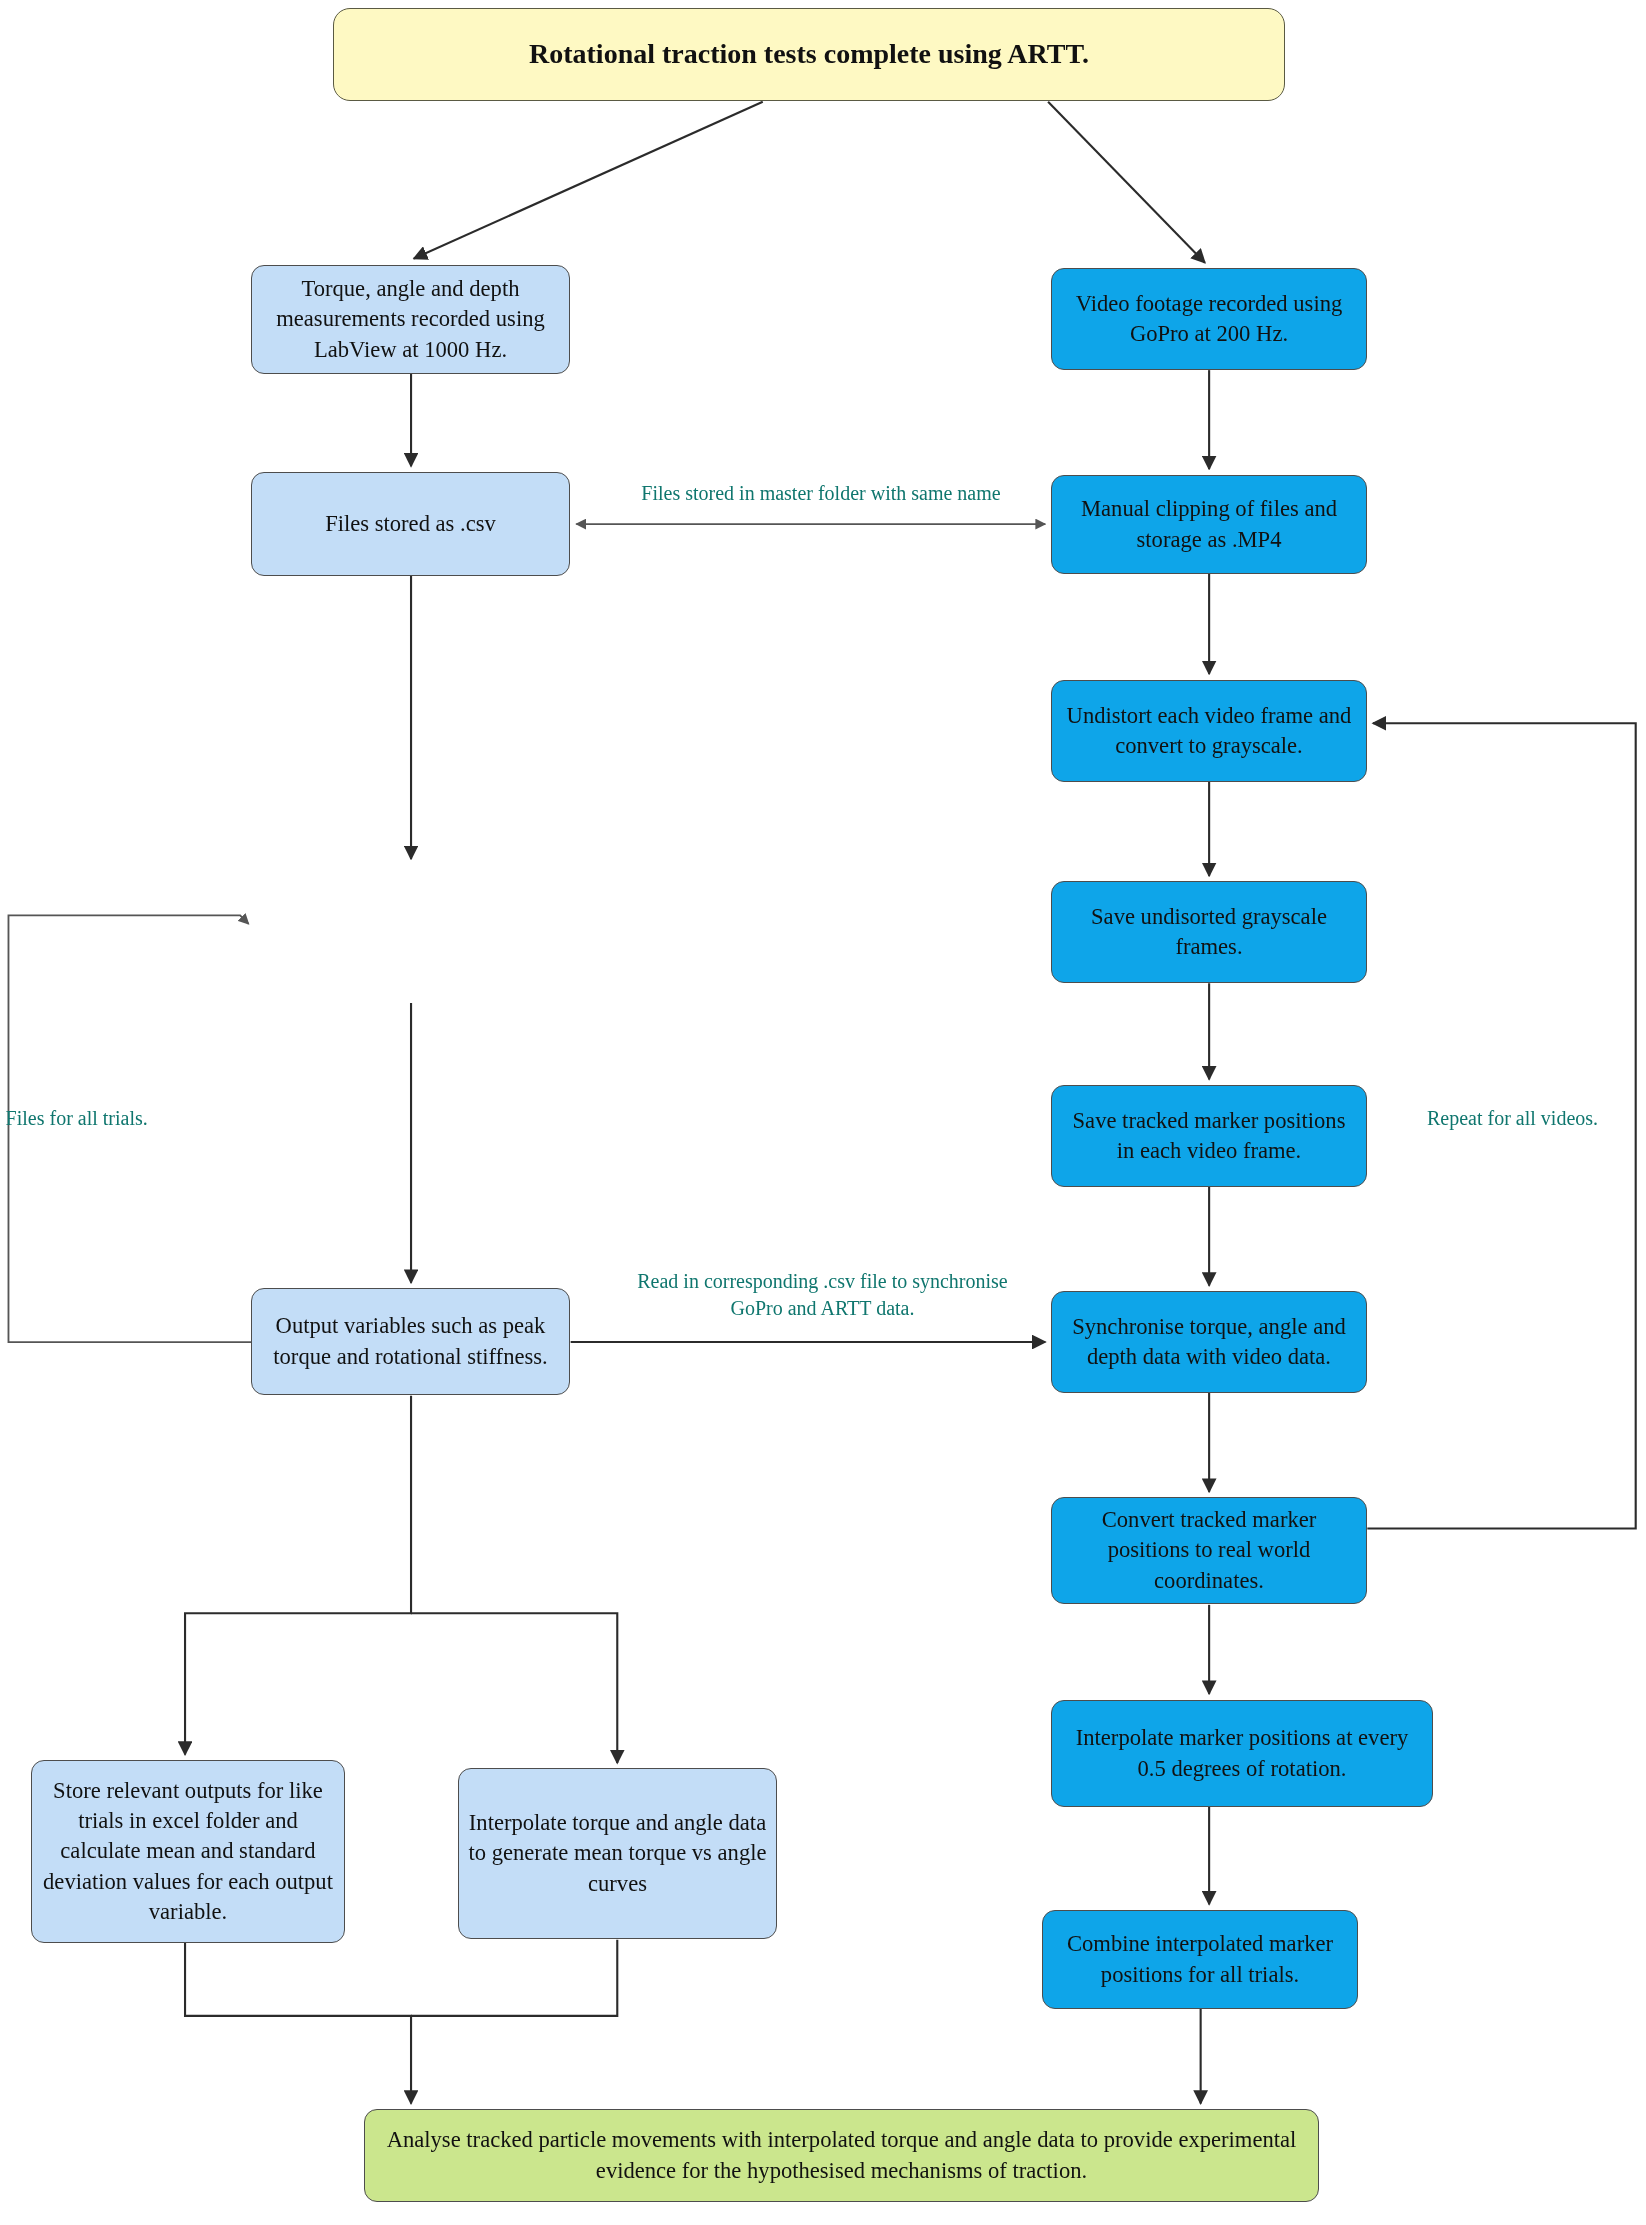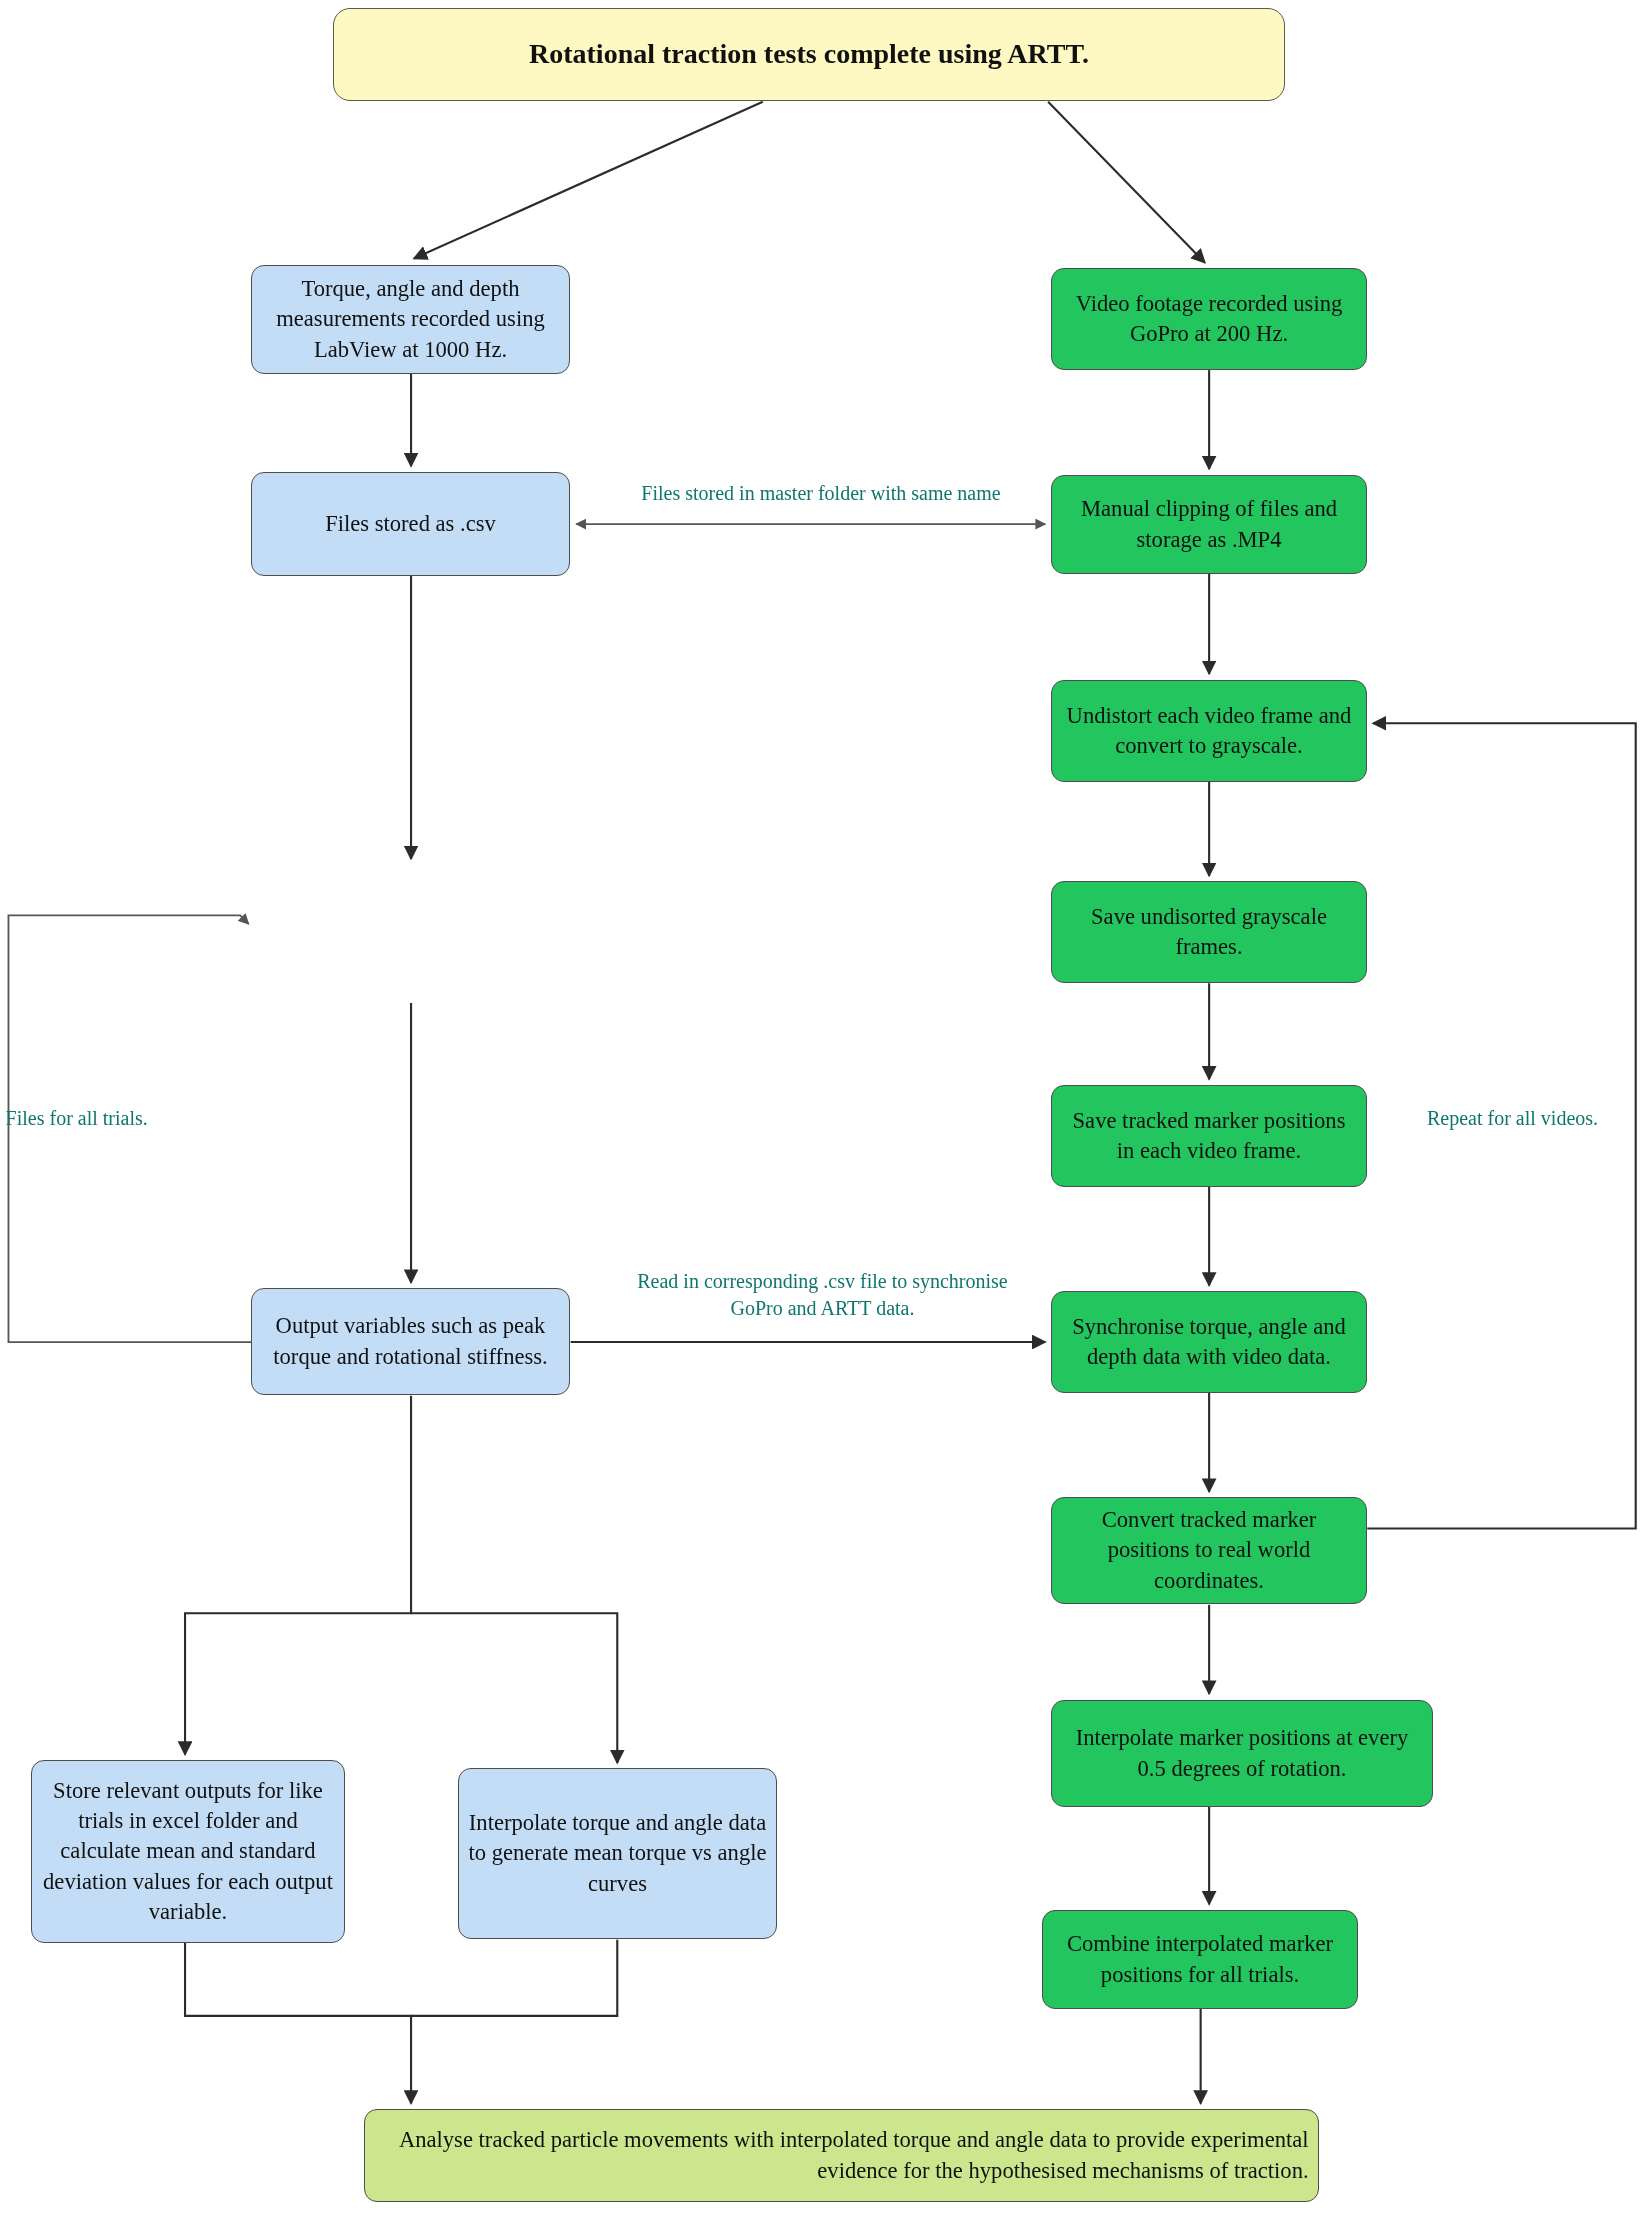--- a/index.html
+++ b/index.html
@@ -32,21 +32,21 @@
     align-items: center;
     justify-content: center;
     text-align: center;
     color: #111111;
     line-height: 1.34;
     padding: 5.6px 9.4px;
     z-index: 2;
   }
   .node.yellow { background: #fef9c3; border-color: #5a5a43; }
   .node.blue   { background: #c3ddf7; border-color: #4d4d4d; }
-  .node.orange { background: #22c55e; border-color: #4d4d4d; }
+  .node.orange { background: #0ea5e9; border-color: #4d4d4d; }
   .node.green  { background: #cbe68d; border-color: #4d4d4d; }
   .node.bold   { font-weight: bold; }
   .edge-label {
     position: absolute;
     color: #0f766e;
     text-align: center;
     line-height: 1.35;
     z-index: 3;
     white-space: pre-line;
   }
@@ -135,21 +135,21 @@
   <div class="node orange" style="left:1051px; top:1497px; width:316px; height:107px; font-size:22.6px;">Convert tracked marker positions to real world coordinates.</div>
 
   <div class="node orange" style="left:1051px; top:1700px; width:382px; height:107px; font-size:22.6px;">Interpolate marker positions at every 0.5 degrees of rotation.</div>
 
   <div class="node blue" style="left:31px; top:1760px; width:314px; height:183px; font-size:22.6px;">Store relevant outputs for like trials in excel folder and calculate mean and standard deviation values for each output variable.</div>
 
   <div class="node blue" style="left:458px; top:1768px; width:319px; height:171px; font-size:22.6px;">Interpolate torque and angle data to generate mean torque vs angle curves</div>
 
   <div class="node orange" style="left:1042px; top:1910px; width:316px; height:99px; font-size:22.6px;">Combine interpolated marker positions for all trials.</div>
 
-  <div class="node green" style="left:364px; top:2109px; width:955px; height:93px; font-size:22.6px;text-align:right;">Analyse tracked particle movements with interpolated torque and angle data to provide experimental evidence for the hypothesised mechanisms of traction.</div>
+  <div class="node green" style="left:364px; top:2109px; width:955px; height:93px; font-size:22.6px;">Analyse tracked particle movements with interpolated torque and angle data to provide experimental evidence for the hypothesised mechanisms of traction.</div>
 
   <div class="edge-label" style="left:599px; top:480px; width:444px; font-size:20px;">Files stored in master folder with same name</div>
 
   <div class="edge-label" style="left:5.6px; top:1105px; width:212px; font-size:20px; text-align:left;">Files for all trials.</div>
 
   <div class="edge-label" style="left:1427px; top:1105px; width:226px; font-size:20px; text-align:left;">Repeat for all videos.</div>
 
   <div class="edge-label" style="left:625px; top:1268px; width:395px; font-size:20px;">Read in corresponding .csv file to synchronise GoPro and ARTT data.</div>
 
 </div>

